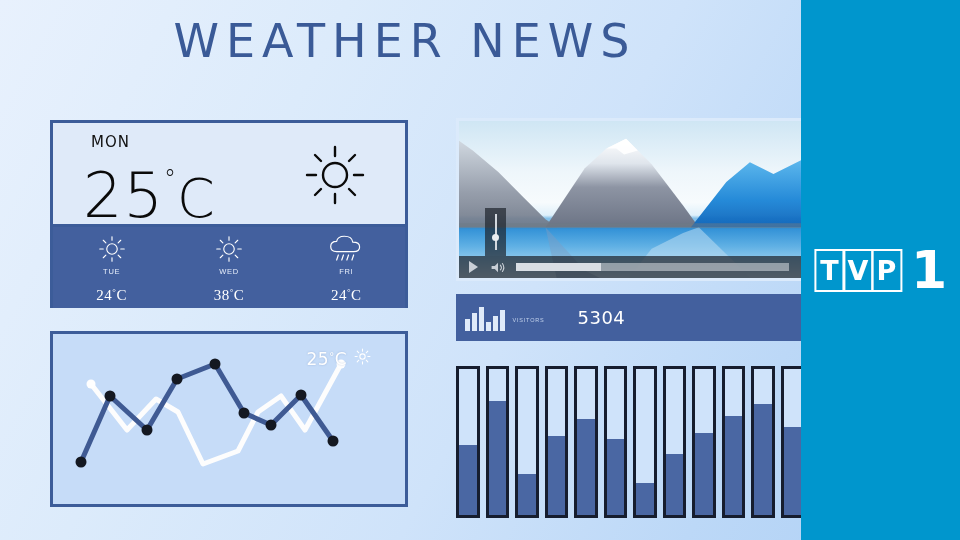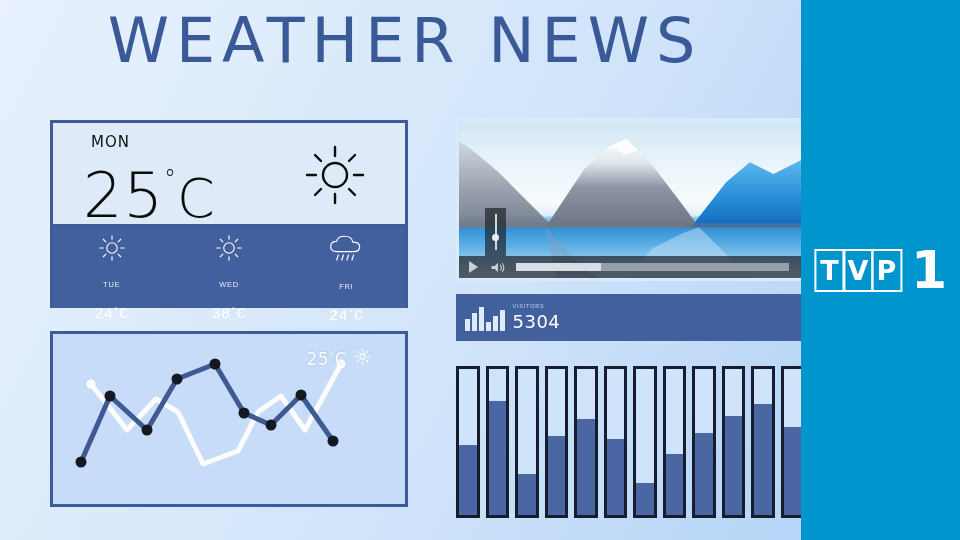--- a/index.html
+++ b/index.html
@@ -15,21 +15,21 @@
     background: linear-gradient(118deg, #e8f1fd 0%, #dcebfb 28%, #cfe3fa 55%, #bcd8f7 78%, #aed0f5 100%);
     overflow: hidden;
   }
 
   
   #title {
     position: absolute;
     left: 0; top: 2px;
     width: 810px;
     text-align: center;
-    font-size: 62px;
+    font-size: 46px;
     letter-spacing: 7px;
     font-weight: 400;
     color: #3a5a97;
     font-family: "DejaVu Sans", sans-serif;
     white-space: nowrap;
     line-height: 78px;
   }
 
   
   #forecast-card {
@@ -69,24 +69,24 @@
   .day-cell {
     flex: 1;
     display: flex;
     flex-direction: column;
     align-items: center;
     justify-content: flex-start;
     padding-top: 7px;
     color: #fff;
   }
   .day-cell .dicon { height: 30px; display: flex; align-items: center; }
-  .day-cell .dname { font-size: 7.5px; letter-spacing: 0.7px; margin-top: 18px; color: #e7eefb; }
+  .day-cell .dname { font-size: 7.5px; letter-spacing: 0.7px; margin-top: 3px; color: #e7eefb; }
   .day-cell .dtemp {
-    font-size: 15px; margin-top: 17px; letter-spacing: 0.5px;
-    font-family: Liberation Mono, monospace;
+    font-size: 15px; margin-top: 11px; letter-spacing: 0.5px;
+    font-family: Liberation Serif, serif;
   }
   .day-cell .dtemp sup { font-size: 9px; vertical-align: 5px; }
 
   
   #chart-card {
     position: absolute;
     left: 50px; top: 331px;
     width: 358px; height: 176px;
     border: 3px solid #3c5c99;
     background: #c6dcf8;
@@ -163,21 +163,21 @@
     display: flex; gap: 7px;
   }
   .stat-chip {
     flex: 1;
     background: #43609e;
     display: flex; align-items: center;
     padding: 0 9px;
   }
   .spark { display: flex; align-items: flex-end; height: 26px; gap: 2.5px; margin-right: 8px; }
   .spark i { display: block; width: 4.5px; background: #dfeaf9; }
-  .stat-text { display: flex; flex-direction: column; align-items: flex-start; line-height: 1; }
+  .stat-text { display: flex; flex-direction: row; align-items: flex-end; line-height: 1; gap: 33px; }
   .stat-label { font-size: 5.5px; letter-spacing: 0.8px; color: #c3d2ec; margin-bottom: 3px; }
   .stat-value { font-size: 18px; color: #ffffff; letter-spacing: 0.5px;
                 font-family: "DejaVu Sans", sans-serif; }
 
   
   #gauges {
     position: absolute;
     left: 456px; top: 366px;
     width: 348px; height: 152px;
     display: flex; gap: 6px;

